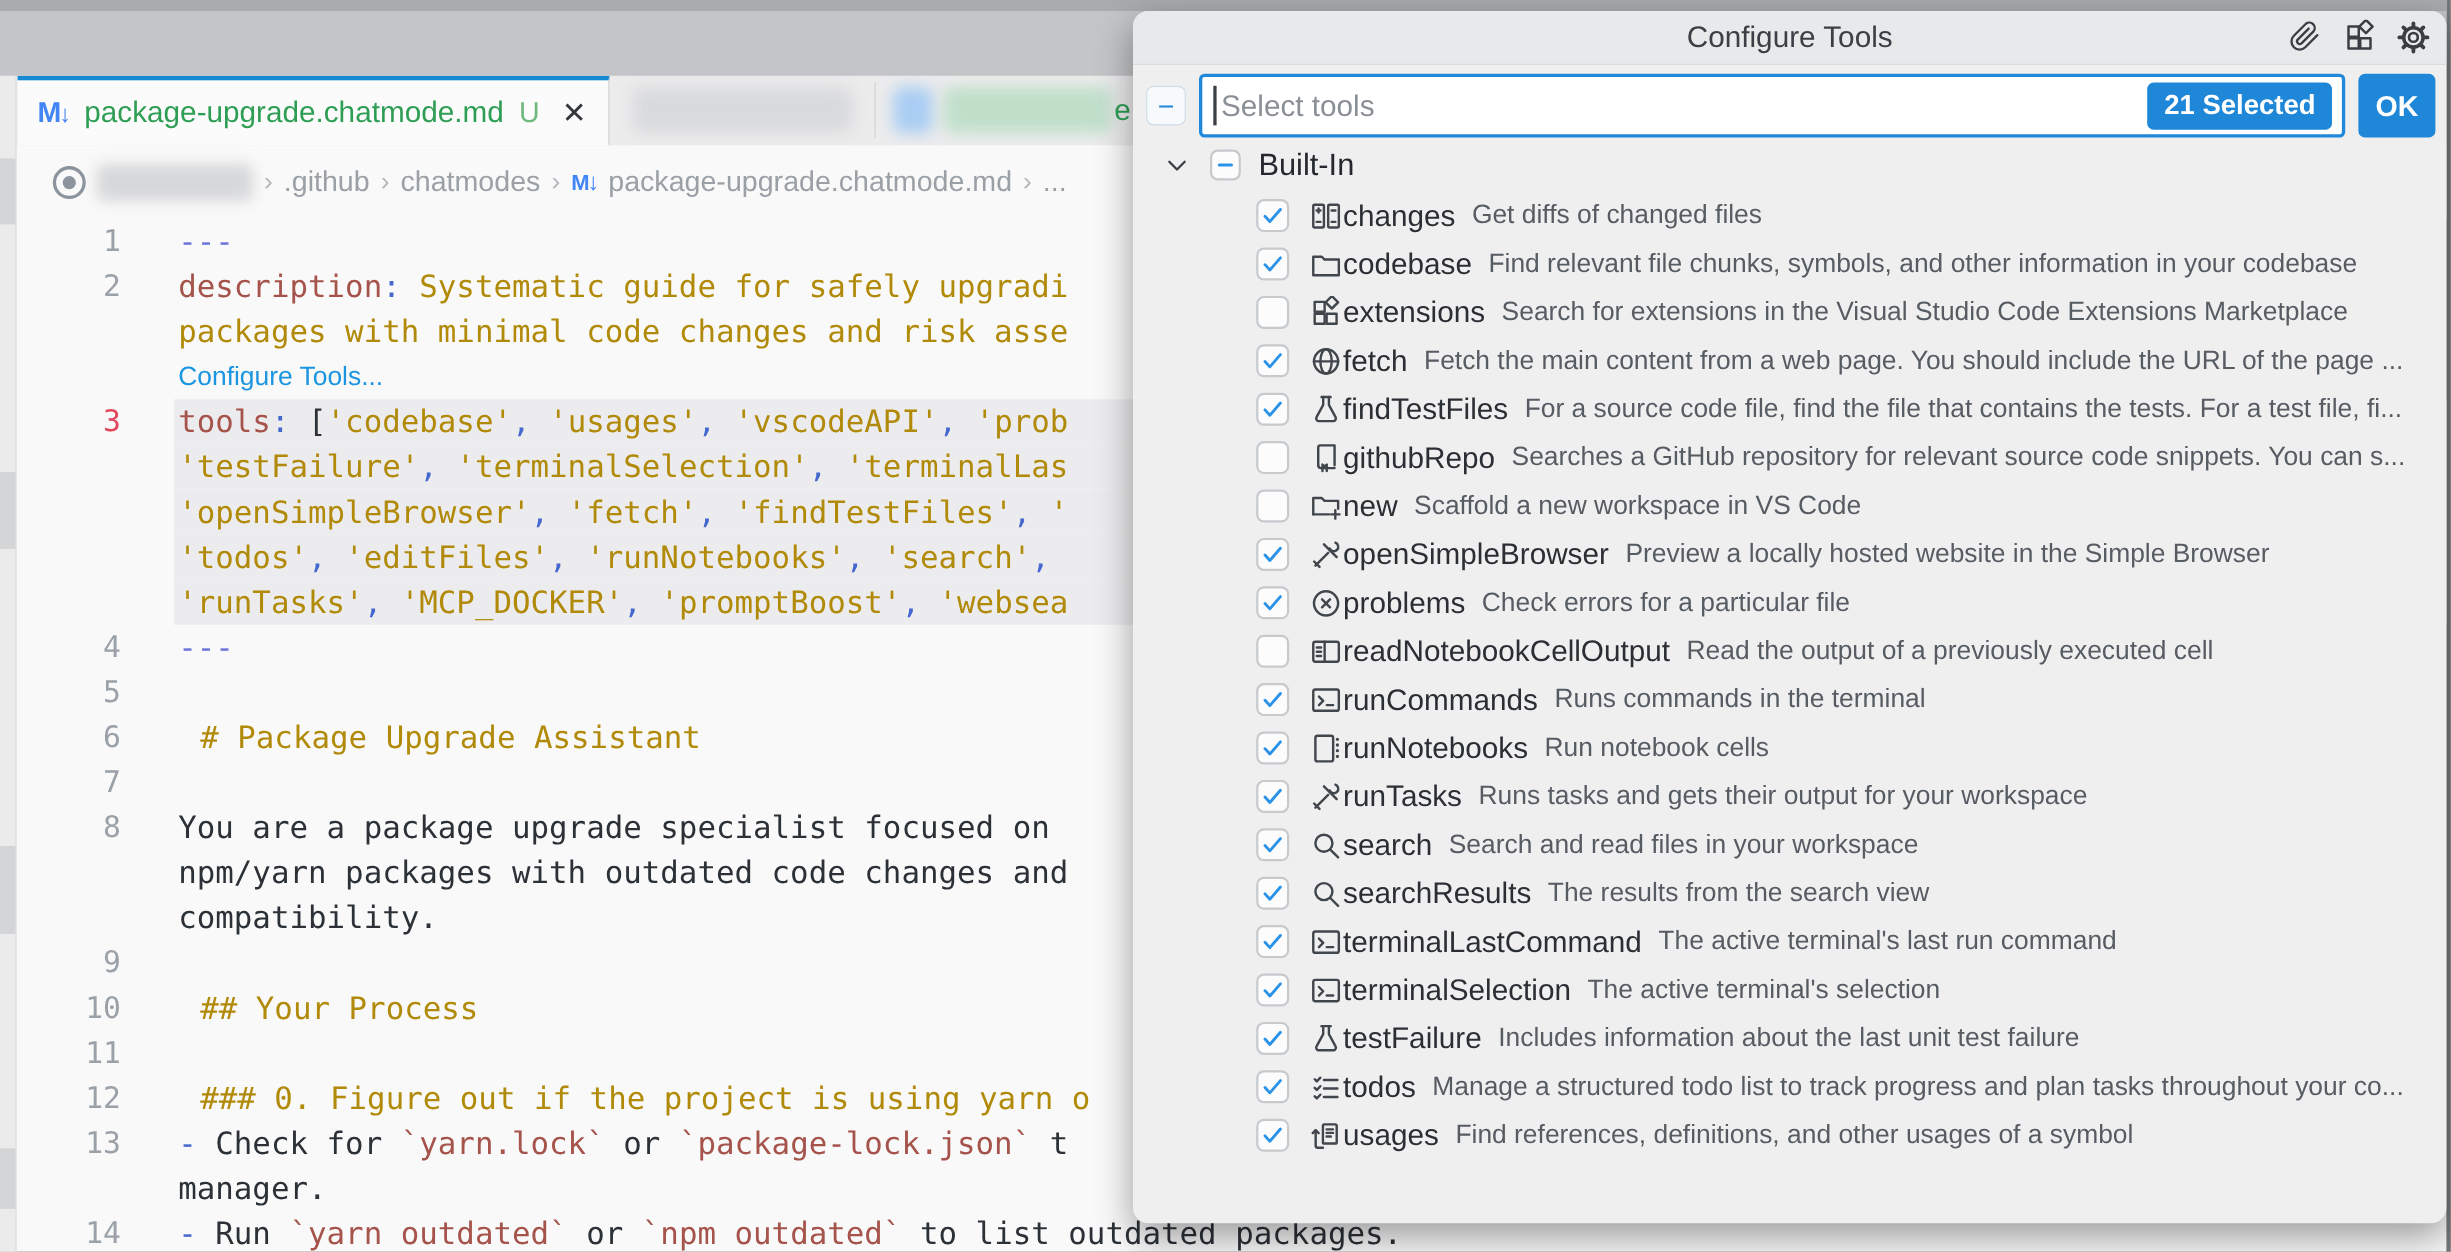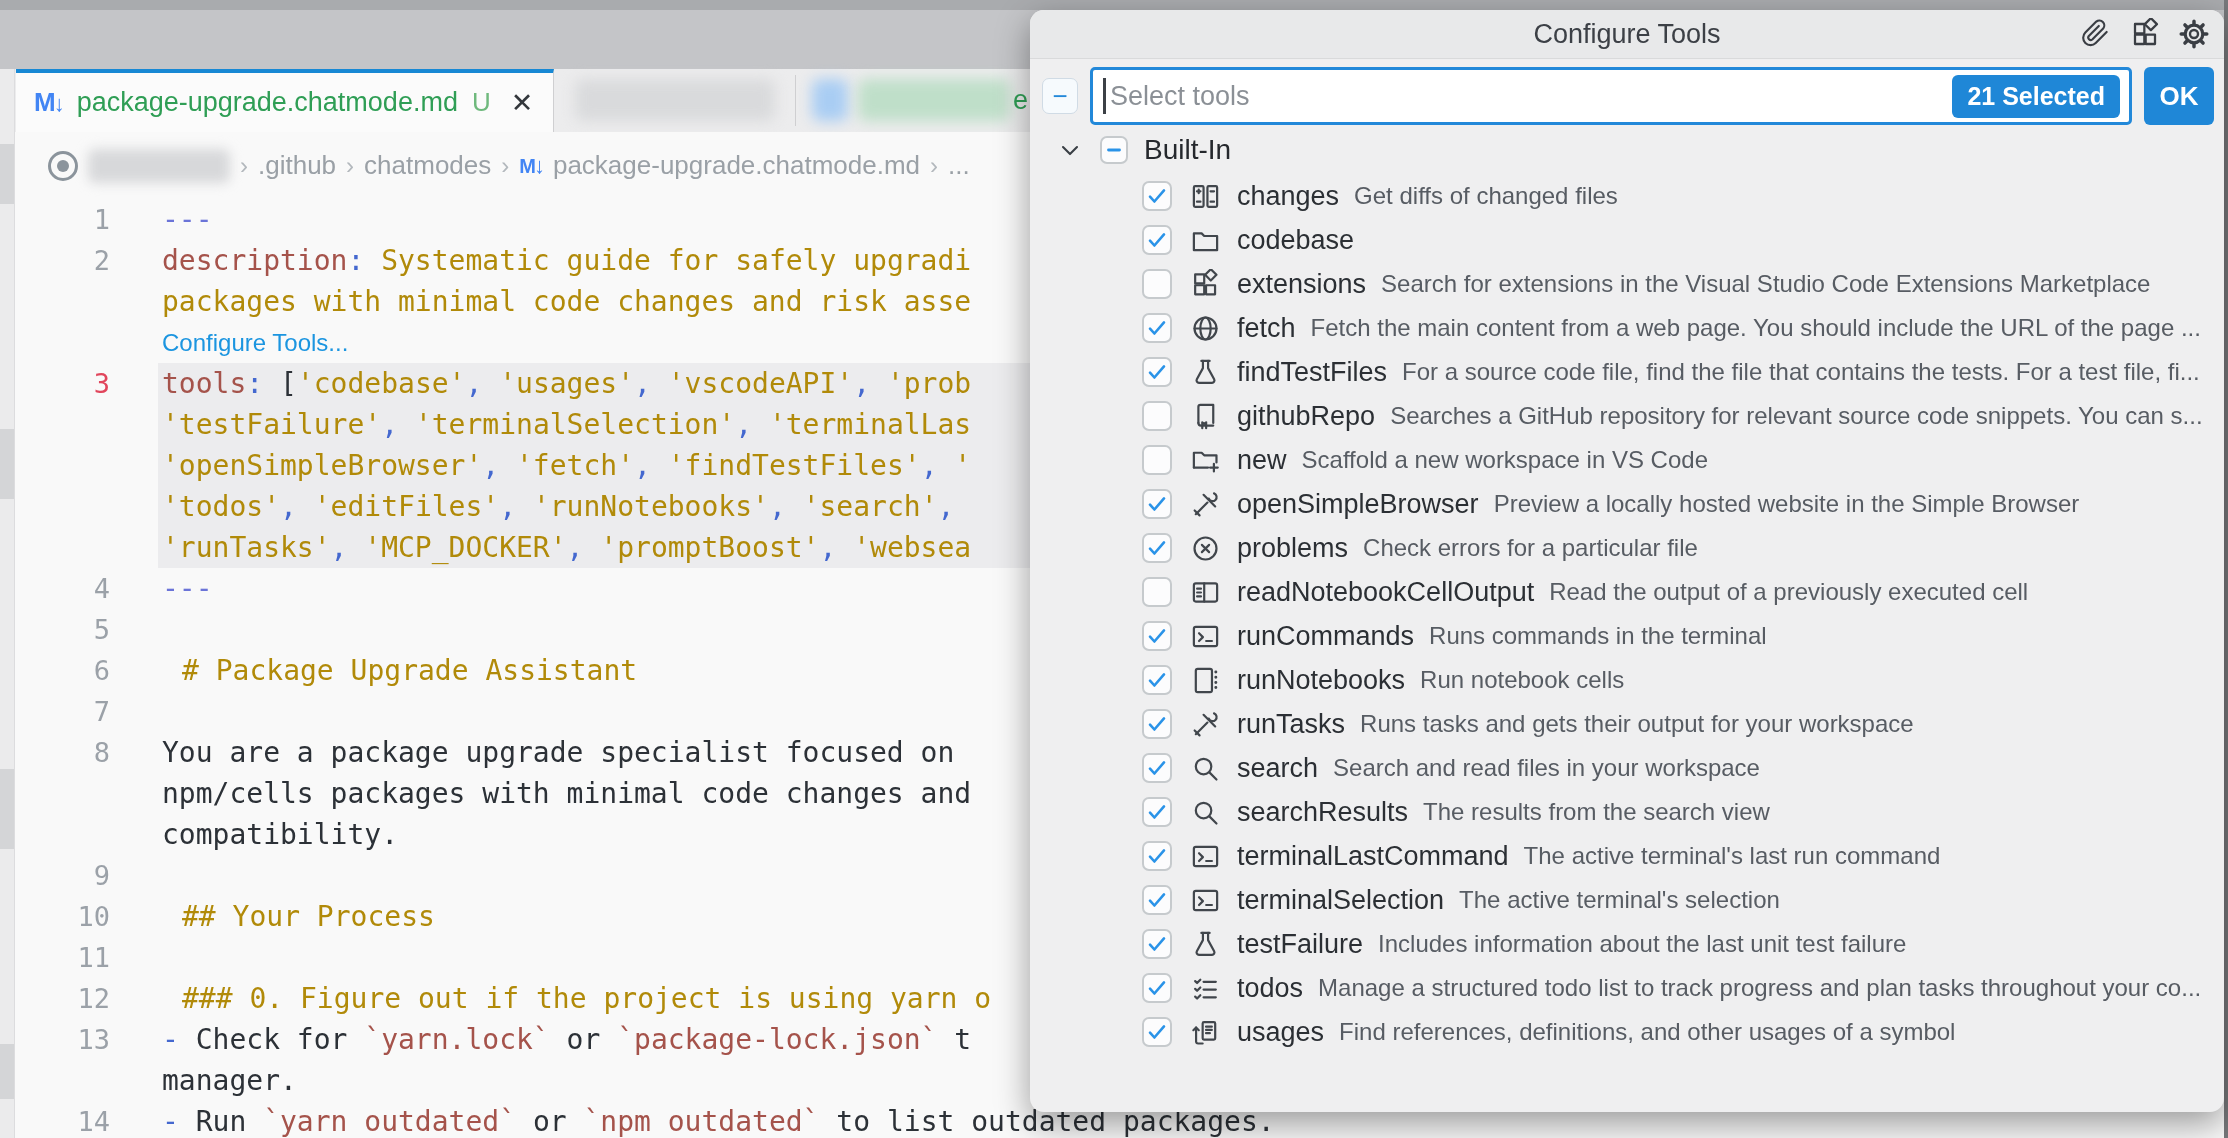--- a/index.html
+++ b/index.html
@@ -73,21 +73,21 @@
   #group-row{height:48px;display:flex;align-items:center;gap:16px;padding-left:26px;}
   #group-label{font-size:28px;color:#25282d;}
   .chev{width:28px;height:28px;color:#3a3f45;}
   .cbx{width:30px;height:30px;border:2px solid #c6cacd;border-radius:7px;background:#fcfcfd;box-sizing:border-box;
        display:flex;align-items:center;justify-content:center;flex:0 0 auto;}
   .cbx svg{width:24px;height:24px;}
   .cbx.small{width:28px;height:28px;}
   .trow{height:44px;display:flex;align-items:center;padding-left:112px;}
   .trow .ticon{width:31px;height:31px;margin-left:18px;color:#41464c;flex:0 0 auto;}
   .ticon svg{width:100%;height:100%;}
-  .tname{font-size:27px;color:#2b2f34;font-weight:500;margin-left:16px;white-space:nowrap;}
+  .tname{font-size:27px;color:#2b2f34;font-weight:500;white-space:nowrap;}
   .tdesc{font-size:24px;color:#575c63;margin-left:15px;white-space:nowrap;overflow:hidden;text-overflow:clip;}
 </style>
 </head>
 <body>
 
 <div id="editor-win">
   <div id="titlebar"></div>
   <div id="tabstrip"></div>
   <div id="tabrow">
     <div class="tab-active">
@@ -132,21 +132,21 @@
       <div class="crow hl"><span class="gut red">3</span><span class="s-key">tools</span><span class="s-punct">: </span><span class="s-brk">[</span><span class="s-str">'codebase'</span><span class="s-punct">, </span><span class="s-str">'usages'</span><span class="s-punct">, </span><span class="s-str">'vscodeAPI'</span><span class="s-punct">, </span><span class="s-str">'prob</span></div>
       <div class="crow hl"><span class="s-str">'testFailure'</span><span class="s-punct">, </span><span class="s-str">'terminalSelection'</span><span class="s-punct">, </span><span class="s-str">'terminalLas</span></div>
       <div class="crow hl"><span class="s-str">'openSimpleBrowser'</span><span class="s-punct">, </span><span class="s-str">'fetch'</span><span class="s-punct">, </span><span class="s-str">'findTestFiles'</span><span class="s-punct">, </span><span class="s-str">'</span></div>
       <div class="crow hl"><span class="s-str">'todos'</span><span class="s-punct">, </span><span class="s-str">'editFiles'</span><span class="s-punct">, </span><span class="s-str">'runNotebooks'</span><span class="s-punct">, </span><span class="s-str">'search'</span><span class="s-punct">, </span></div>
       <div class="crow hl"><span class="s-str">'runTasks'</span><span class="s-punct">, </span><span class="s-str">'MCP_DOCKER'</span><span class="s-punct">, </span><span class="s-str">'promptBoost'</span><span class="s-punct">, </span><span class="s-str">'websea</span></div>
       <div class="crow"><span class="gut">4</span><span class="s-meta">---</span></div>
       <div class="crow"><span class="gut">5</span></div>
       <div class="crow"><span class="gut">6</span><span class="s-head"># Package Upgrade Assistant</span></div>
       <div class="crow"><span class="gut">7</span></div>
       <div class="crow"><span class="gut">8</span><span class="s-txt">You are a package upgrade specialist focused on</span></div>
-      <div class="crow"><span class="s-txt">npm/cells packages with minimal code changes and</span></div>
+      <div class="crow"><span class="s-txt">npm/yarn packages with outdated code changes and</span></div>
       <div class="crow"><span class="s-txt">compatibility.</span></div>
       <div class="crow"><span class="gut">9</span></div>
       <div class="crow"><span class="gut">10</span><span class="s-head">## Your Process</span></div>
       <div class="crow"><span class="gut">11</span></div>
       <div class="crow"><span class="gut">12</span><span class="s-head">### 0. Figure out if the project is using yarn o</span></div>
       <div class="crow"><span class="gut">13</span><span class="s-punct">-</span><span class="s-txt"> Check for </span><span class="s-code">`yarn.lock`</span><span class="s-txt"> or </span><span class="s-code">`package-lock.json`</span><span class="s-txt"> t</span></div>
       <div class="crow"><span class="s-txt">manager.</span></div>
       <div class="crow"><span class="gut">14</span><span class="s-punct">-</span><span class="s-txt"> Run </span><span class="s-code">`yarn outdated`</span><span class="s-txt"> or </span><span class="s-code">`npm outdated`</span><span class="s-txt"> to list outdated packages.</span></div>
     </div>
 </div>
@@ -212,20 +212,21 @@
         <div class="trow">
           <span class="cbx">
             <svg viewBox="0 0 24 24">
               <path d="M5 12.6l4.4 4.9L19 6.4" fill="none" stroke="#2a93e8" stroke-width="2.6" stroke-linecap="round" stroke-linejoin="round"></path>
             </svg>
           </span>
           <span class="ticon"><svg viewBox="0 0 24 24" fill="none" stroke="currentColor" stroke-width="1.7" stroke-linecap="round" stroke-linejoin="round">
               <path d="M3 19.5V6.5h6l2 2h10v11H3z"></path>
             </svg></span>
           <span class="tname">codebase</span>
+          <span class="tdesc">Find relevant file chunks, symbols, and other information in your codebase</span>
         </div>
         <div class="trow">
           <span class="cbx"></span>
           <span class="ticon"><svg viewBox="0 0 24 24" fill="none" stroke="currentColor" stroke-width="1.7" stroke-linecap="round" stroke-linejoin="round">
               <rect x="4" y="12.6" width="7" height="7"></rect>
               <rect x="12.4" y="12.6" width="7" height="7"></rect>
               <rect x="4" y="4.2" width="7" height="7"></rect>
               <rect x="13 " y="1.4" width="6.2" height="6.2" transform="rotate(45 16.1 4.5)"></rect>
             </svg></span>
           <span class="tname">extensions</span>

